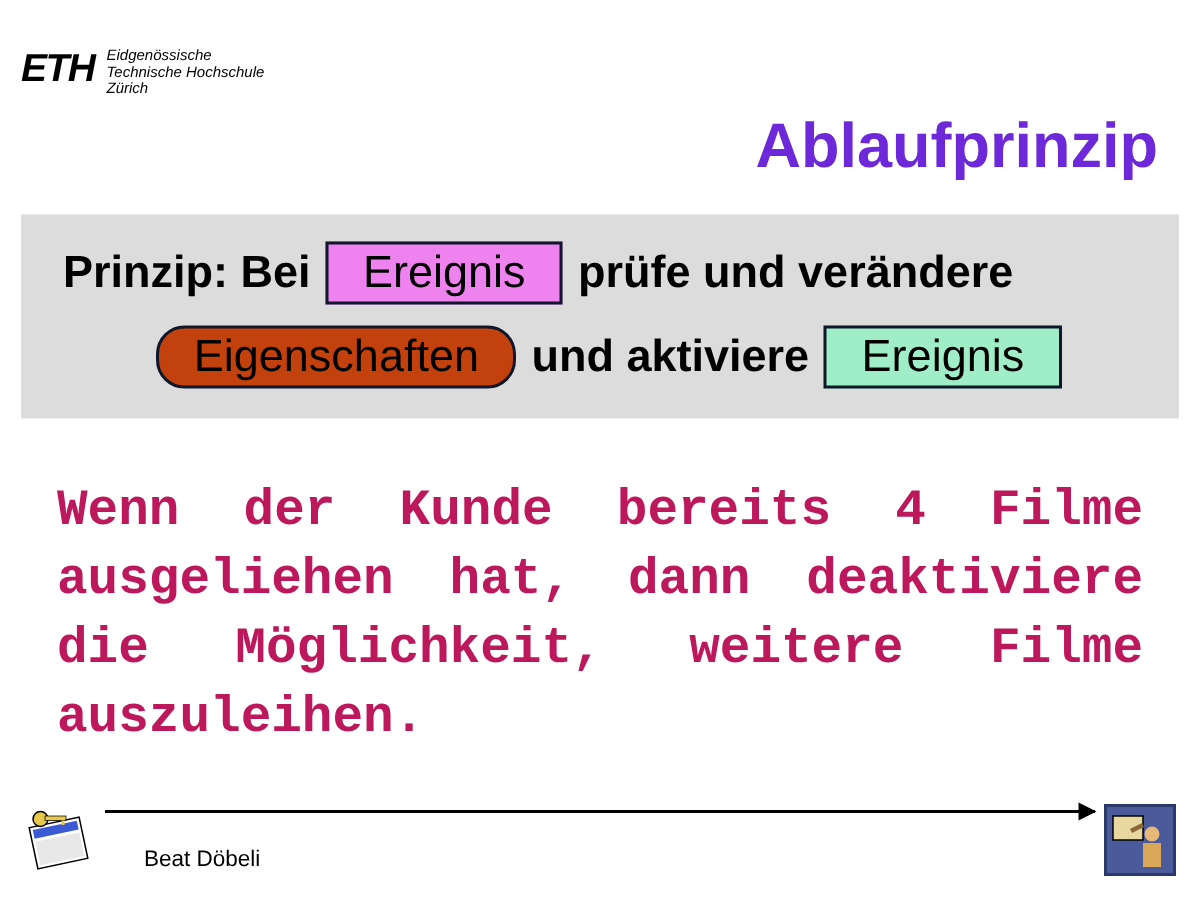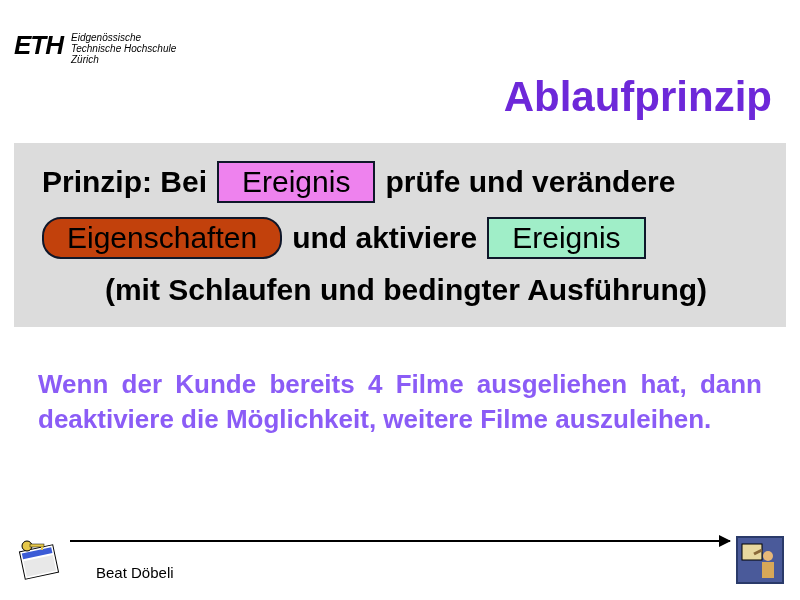--- a/index.html
+++ b/index.html
@@ -67,24 +67,24 @@
     border: 2px solid #0f172a;
     padding: 2px 23px;
     display: inline-block;
     font-size: 30px;
     font-weight: normal;
   }
   .pill-pink { background: #ee82ee; }
   .pill-yellow { background: #c2410c; border-radius: 19px; }
   .pill-green { background: #a0eec8; }
   .example {
-    font-family: Liberation Sans, sans-serif;
-    font-size: 26px;
+    font-family: Liberation Mono, monospace;
+    font-size: 34px;
     font-weight: bold;
-    color: #8b5cf6;
+    color: #be185d;
     padding: 40px 38px 0 38px;
     line-height: 1.35;
     text-align: justify;
   }
   .footer {
     position: absolute;
     bottom: 14px;
     left: 14px;
     right: 14px;
     display: flex;
@@ -147,23 +147,20 @@
   <div class="line">
     <span>Prinzip: Bei</span>
     <span class="pill pill-pink">Ereignis</span>
     <span>prüfe und verändere</span>
   </div>
   <div class="line">
     <span class="pill pill-yellow">Eigenschaften</span>
     <span>und aktiviere</span>
     <span class="pill pill-green">Ereignis</span>
   </div>
-  <div class="line">
-    <span>(mit Schlaufen und bedingter Ausführung)</span>
-  </div>
 </div>
 
 <div class="example">Wenn der Kunde bereits 4 Filme ausgeliehen hat, dann deaktiviere die Möglichkeit, weitere Filme auszuleihen.</div>
 
 <div class="footer">
   <svg class="footer-icon-left" viewBox="0 0 52 52">
     <rect x="8" y="14" width="34" height="28" fill="#fff" stroke="#000" stroke-width="1" transform="rotate(-12 25 28)"></rect>
     <rect x="10" y="16" width="30" height="6" fill="#3b5bd6" transform="rotate(-12 25 28)"></rect>
     <rect x="10" y="24" width="30" height="16" fill="#e8e8e8" transform="rotate(-12 25 28)"></rect>
     <circle cx="13" cy="12" r="5" fill="#e6c84a" stroke="#000" stroke-width="1"></circle>

